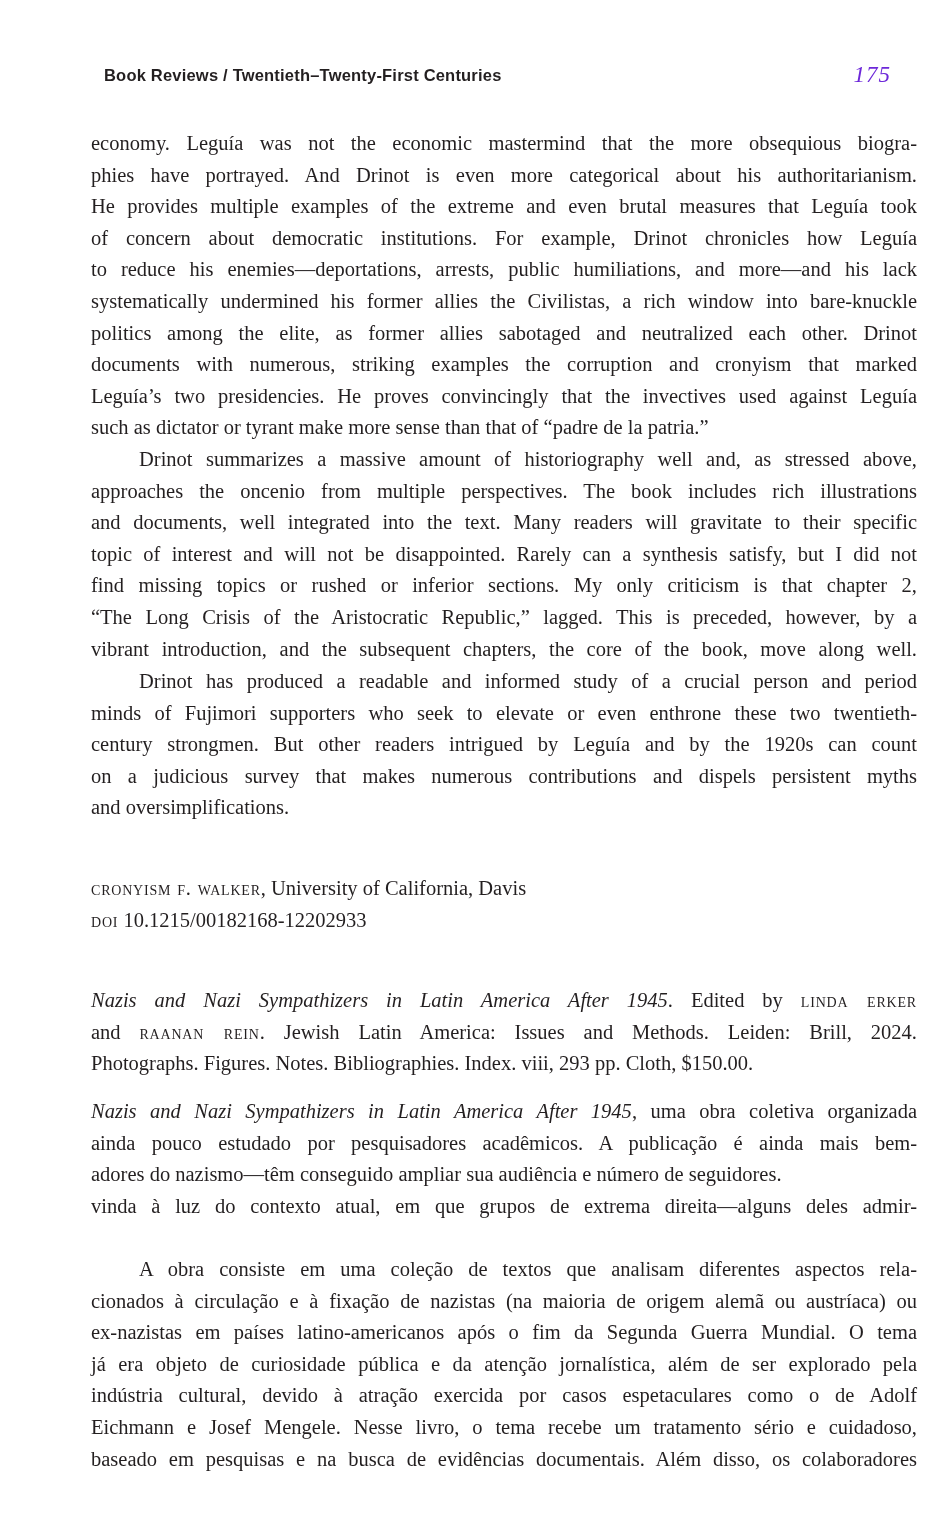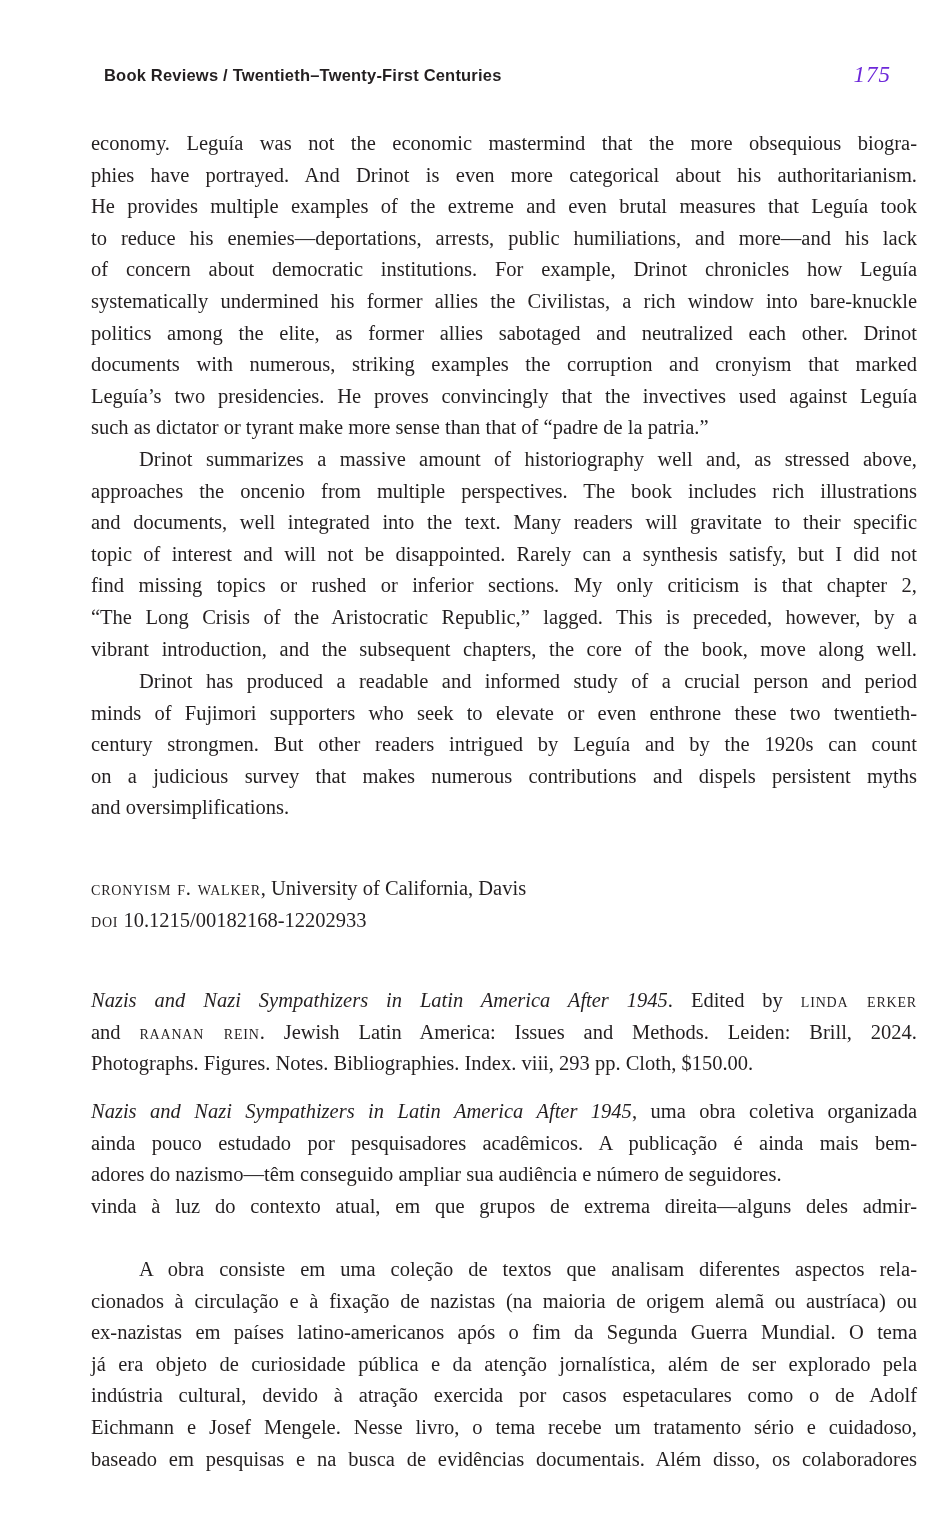--- a/index.html
+++ b/index.html
@@ -23,22 +23,22 @@
 
   <div class="running-head">
     <span class="rh-title">Book Reviews / Twentieth–Twenty-First Centuries</span>
     <span class="rh-page osf">175</span>
   </div>
 
   <div class="block" style="top:128px;">
     <span class="line" style="word-spacing: 0px;">economy. Leguía was not the economic mastermind that the more obsequious biogra-</span>
     <span class="line" style="word-spacing: 0px;">phies have portrayed. And Drinot is even more categorical about his authoritarianism.</span>
     <span class="line" style="word-spacing: 0px;">He provides multiple examples of the extreme and even brutal measures that Leguía took</span>
+    <span class="line" style="word-spacing: 0px;">of concern about democratic institutions. For example, Drinot chronicles how Leguía</span>
     <span class="line" style="word-spacing: 0px;">to reduce his enemies—deportations, arrests, public humiliations, and more—and his lack</span>
-    <span class="line" style="word-spacing: 0px;">of concern about democratic institutions. For example, Drinot chronicles how Leguía</span>
     <span class="line" style="word-spacing: 0px;">systematically undermined his former allies the Civilistas, a rich window into bare-knuckle</span>
     <span class="line" style="word-spacing: 0px;">politics among the elite, as former allies sabotaged and neutralized each other. Drinot</span>
     <span class="line" style="word-spacing: 0px;">documents with numerous, striking examples the corruption and cronyism that marked</span>
     <span class="line" style="word-spacing: 0px;">Leguía’s two presidencies. He proves convincingly that the invectives used against Leguía</span>
     <span class="line last">such as dictator or tyrant make more sense than that of “padre de la patria.”</span>
   </div>
 
   <div class="block" style="top:444px;">
     <span class="line indent" style="word-spacing: 0px;">Drinot summarizes a massive amount of historiography well and, as stressed above,</span>
     <span class="line" style="word-spacing: 0px;">approaches the oncenio from multiple perspectives. The book includes rich illustrations</span>

